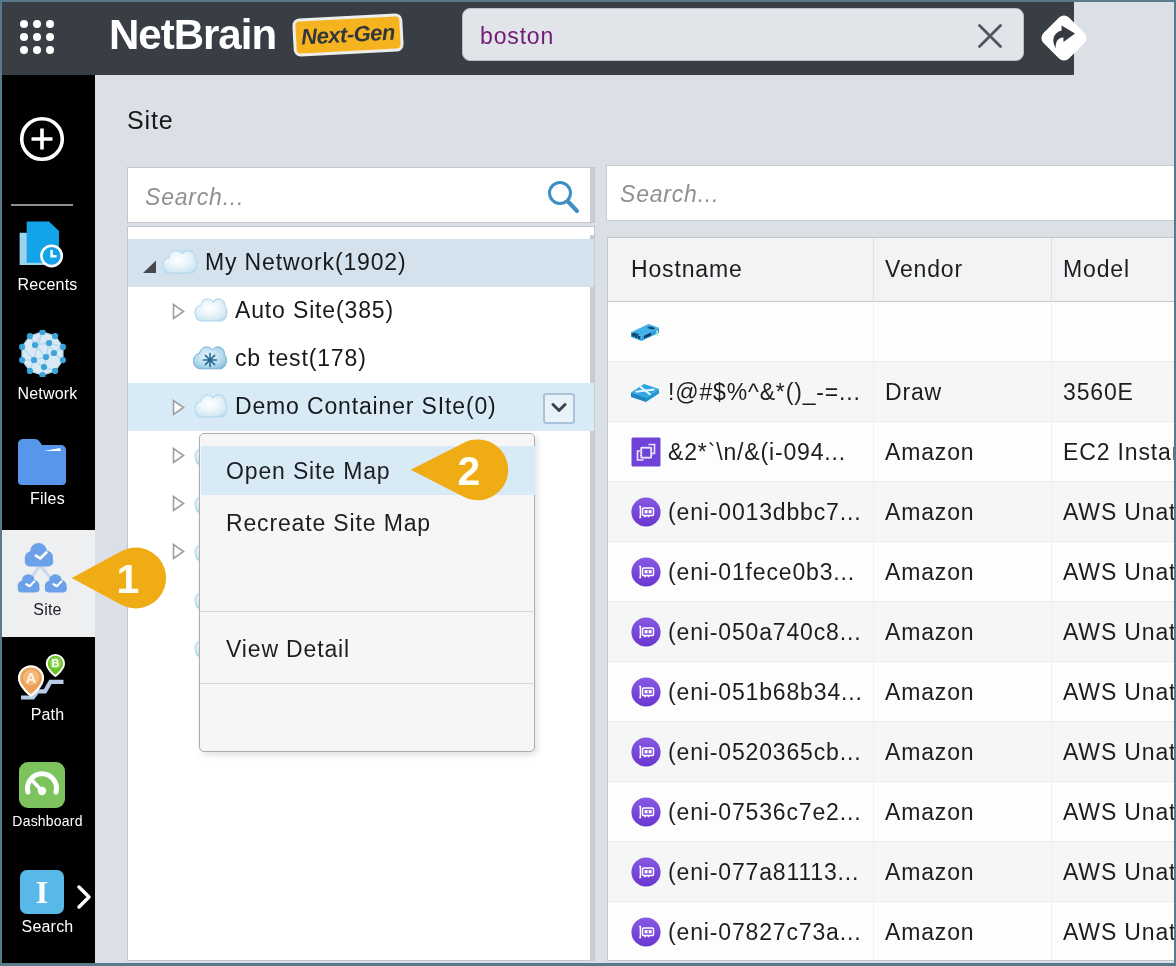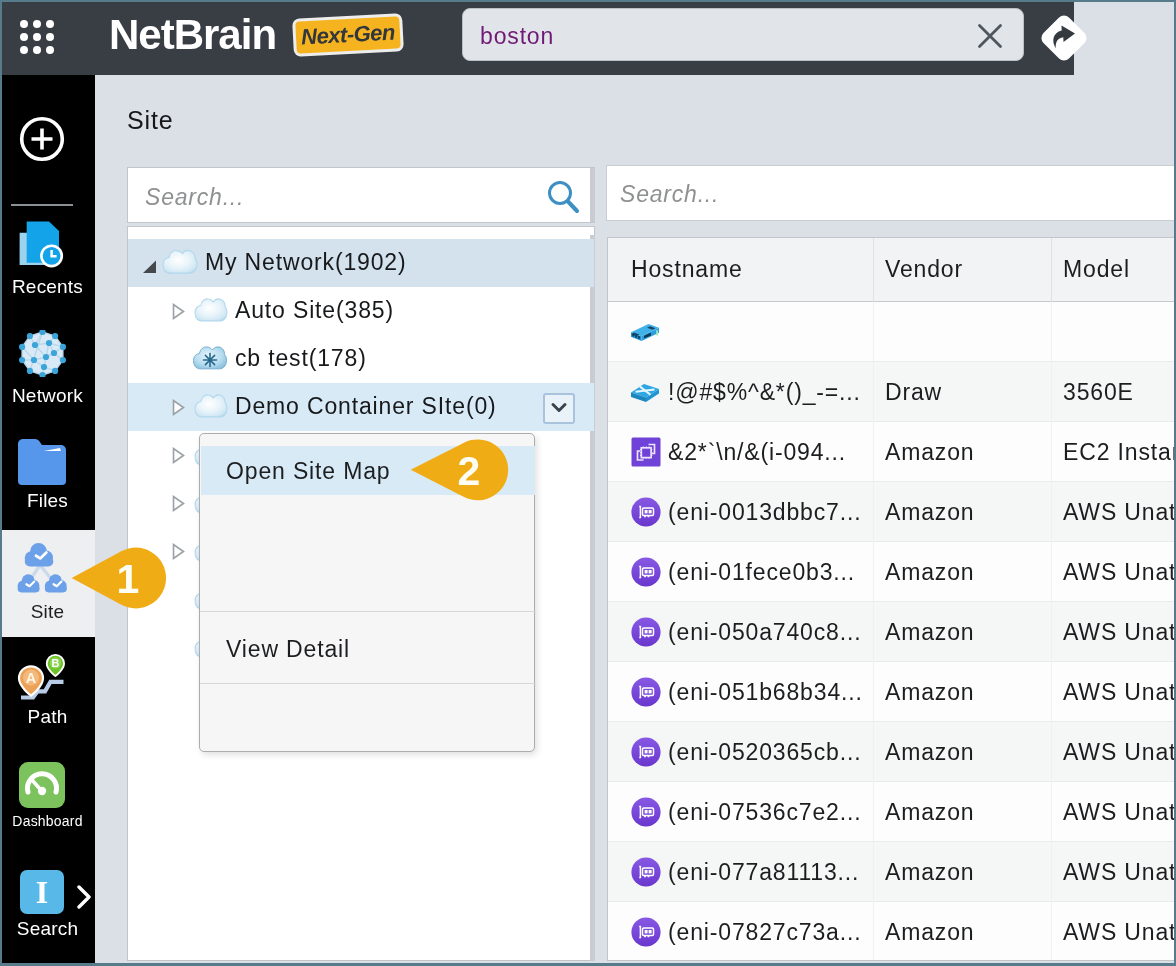--- a/index.html
+++ b/index.html
@@ -12,21 +12,21 @@
 #header { position:absolute; left:0; top:0; width:1074px; height:75px; background:#393e44; }
 #dots { position:absolute; left:17px; top:17px; width:40px; height:40px; }
 #logo { position:absolute; left:109px; top:11px; color:#fff; font-size:42px; font-weight:700; letter-spacing:-1px; }
 #nextgen { position:absolute; left:293px; top:16px; width:110px; height:38px; background:#f5b41f; border:3px solid #ededed; border-radius:7px; transform:rotate(-3deg); color:#33373c; font-style:italic; font-weight:700; font-size:22px; text-align:center; line-height:32px; letter-spacing:-0.5px; }
 #hsearch { position:absolute; left:462px; top:8px; width:562px; height:53px; background:#e1e5e9; border:1px solid #b9bfc6; border-radius:8px; }
 #hsearch .txt { position:absolute; left:17px; top:14px; font-size:23px; letter-spacing:0.85px; color:#701a75; }
 #hx { position:absolute; left:514px; top:14px; width:26px; height:26px; }
 #hdiamond { position:absolute; left:1036px; top:10px; width:54px; height:54px; }
 
 #sidebar { position:absolute; left:0; top:75px; width:95px; height:891px; background:#000; overflow:hidden; }
-.sblabel { position:absolute; width:95px; text-align:center; color:#fff; font-size:19px; letter-spacing:0.2px; white-space:nowrap; }
+.sblabel { position:absolute; width:95px; text-align:center; color:#fff; font-size:16px; letter-spacing:0.2px; white-space:nowrap; }
 #siteactive { position:absolute; left:0; top:455px; width:95px; height:107px; background:#edeff1; }
 
 #title { position:absolute; left:127px; top:106px; font-size:25px; letter-spacing:0.9px; color:#16181a; }
 
 #tsearch { position:absolute; left:127px; top:167px; width:468px; height:56px; background:#fff; border:1px solid #c2c6ca; }
 #tsearch .ph { position:absolute; left:17px; top:16px; font-size:23px; font-style:italic; color:#8e9091; letter-spacing:0.8px; }
 #treebox { position:absolute; left:127px; top:226px; width:468px; height:735px; background:#fff; border:1px solid #c2c6ca; }
 
 .trow { position:absolute; left:128px; width:466px; height:48px; }
 .ttxt { position:absolute; font-size:23px; letter-spacing:0.85px; color:#17191b; top:10px; }
@@ -374,20 +374,21 @@
         <div class="cell abs" style="left:277px;top:681px">Amazon</div>
         <div class="cell abs" style="left:455px;top:681px">AWS Unattached</div>
         <div class="abs" style="left:265px;top:64px;width:1px;height:660px;background:#f0f0f1"></div>
         <div class="abs" style="left:443px;top:64px;width:1px;height:660px;background:#f0f0f1"></div>
       </div>
   </div>
 
   <div id="menu">
     <div id="menuhl"></div>
     <div class="mi" style="top:24px">Open Site Map</div>
+    <div class="mi" style="top:76px">Recreate Site Map</div>
     <div class="msep" style="top:177px"></div>
     <div class="mi" style="top:202px">View Detail</div>
     <div class="msep" style="top:249px"></div>
   </div>
 
   <div id="header">
     <svg id="dots" viewBox="0 0 40 40">
       <g fill="#fff">
         <circle cx="7" cy="7" r="4"></circle>
           <circle cx="20" cy="7" r="4"></circle>

